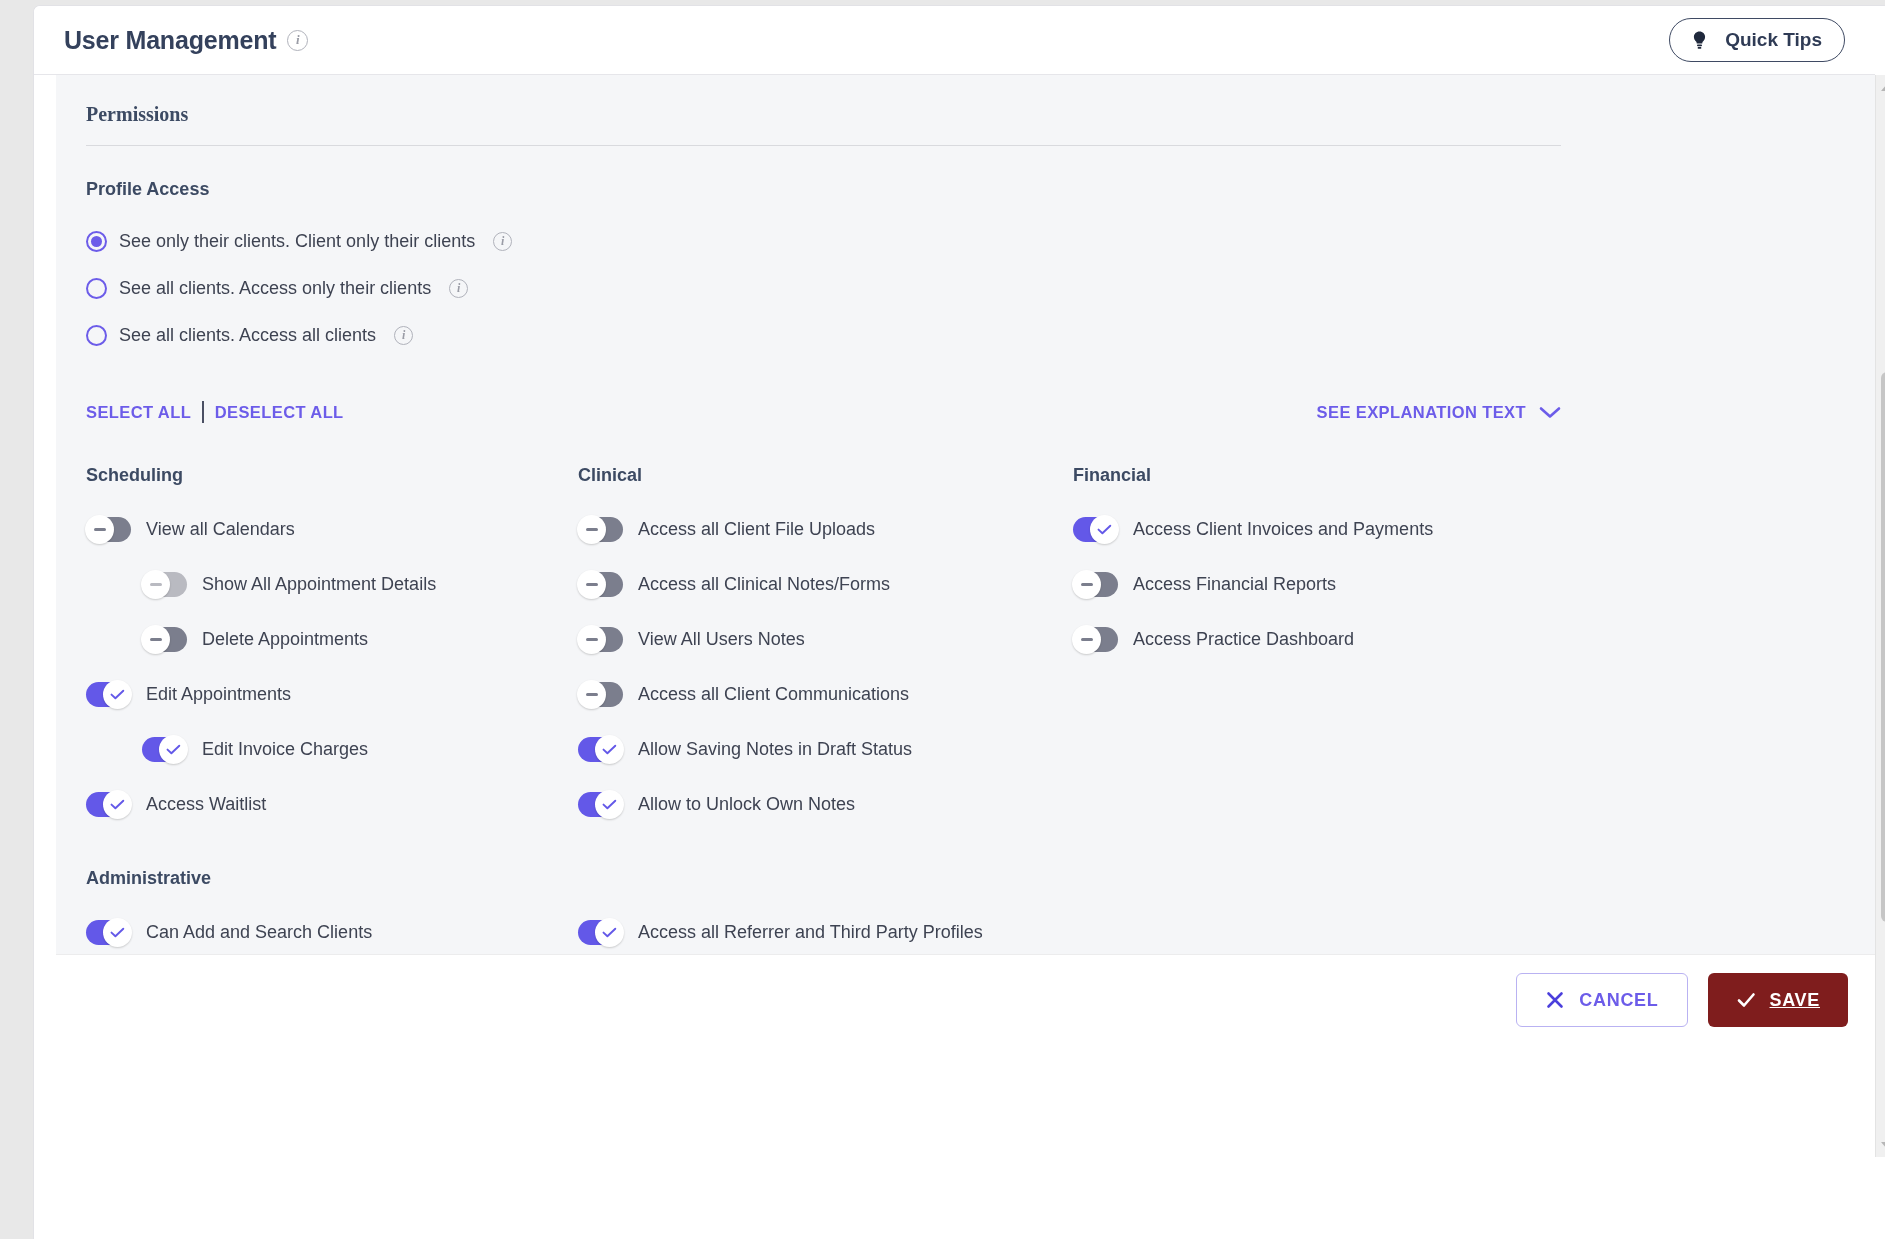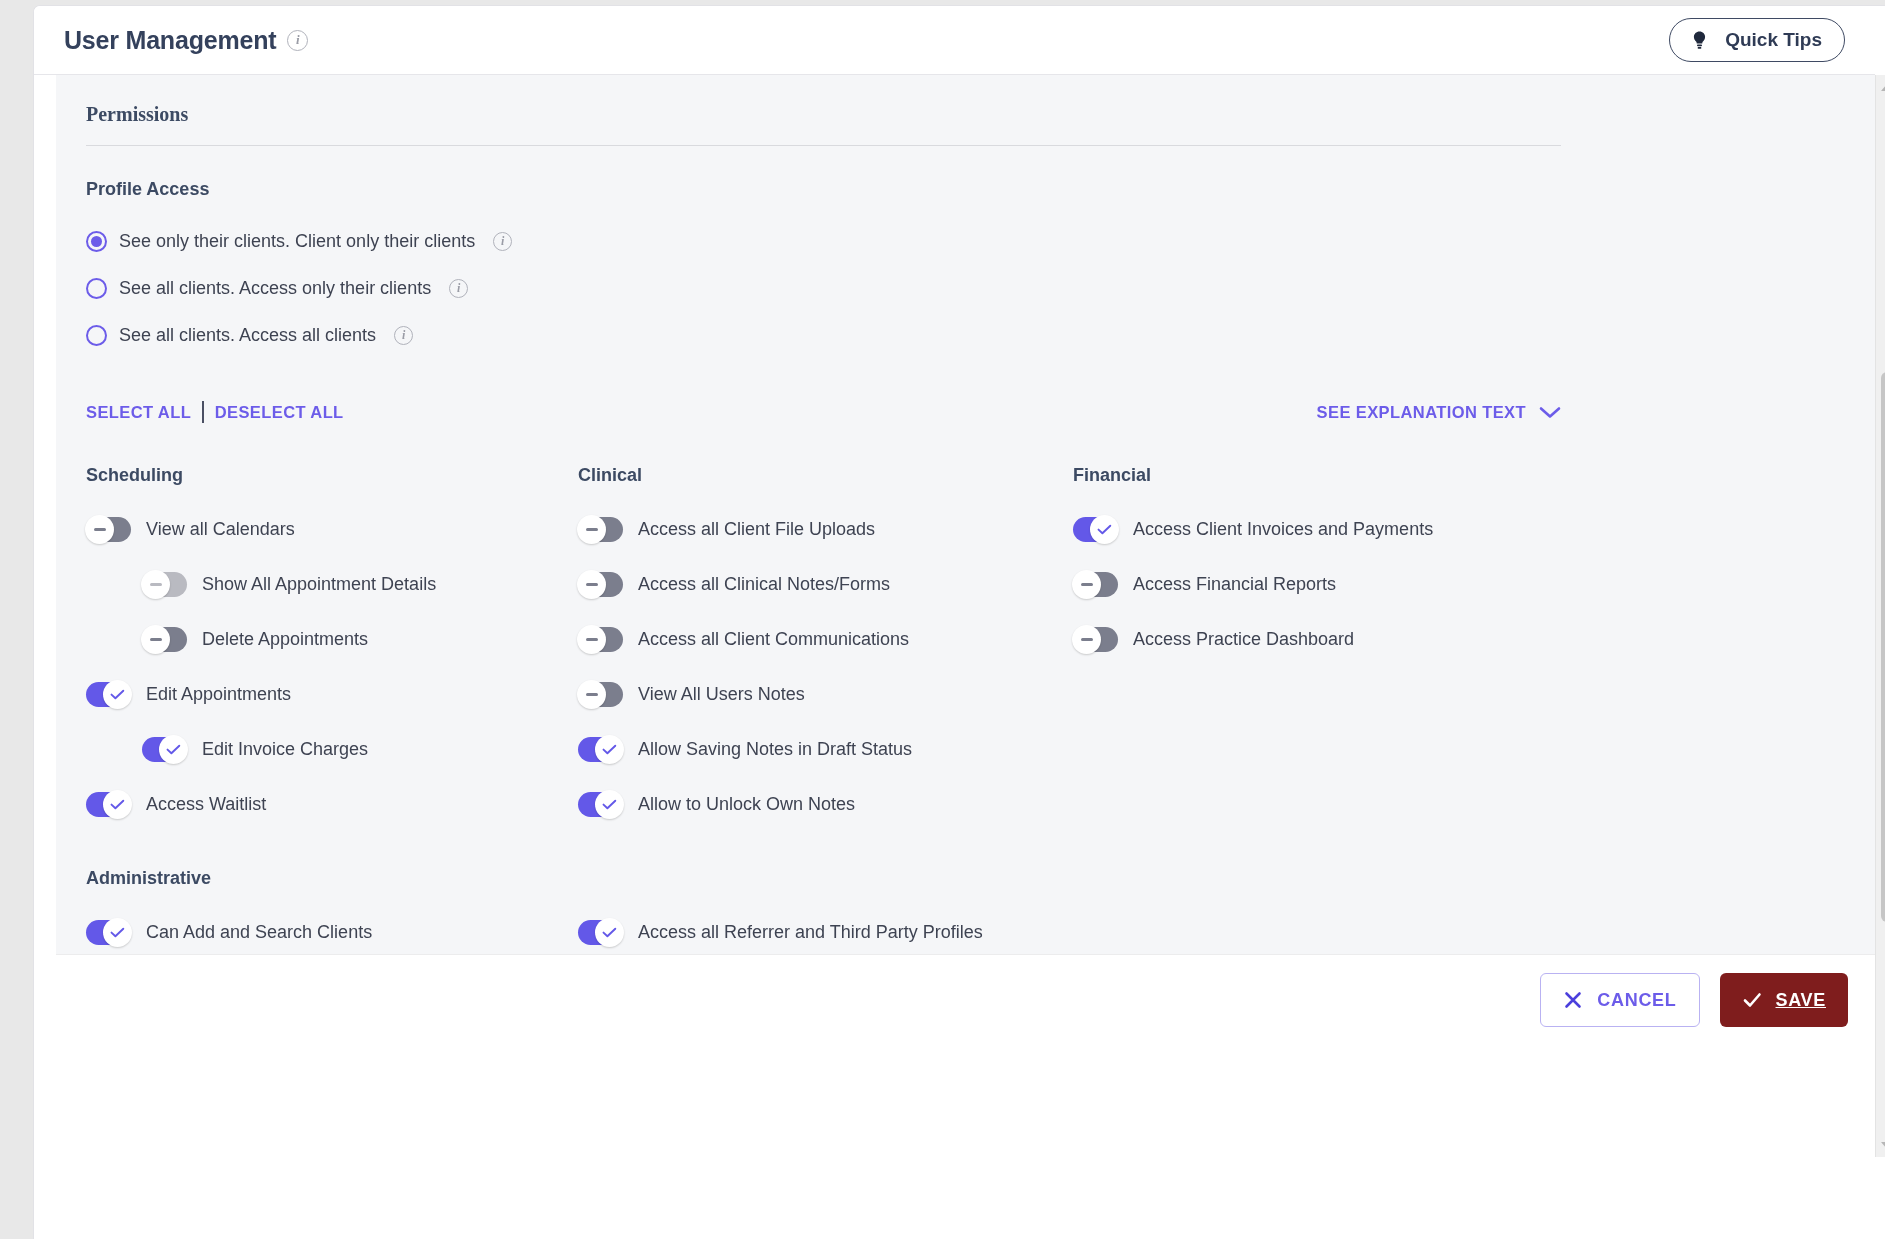--- a/index.html
+++ b/index.html
@@ -290,21 +290,21 @@
     align-items: center;
     justify-content: flex-end;
     gap: 20px;
     padding-right: 27px;
   }
   .btn {
     display: flex;
     align-items: center;
     gap: 14px;
     height: 54px;
-    padding: 0 22px;
+    padding: 0 28px;
     border-radius: 6px;
     font-size: 18px;
     font-weight: bold;
     letter-spacing: 0.7px;
     cursor: pointer;
     border: none;
     font-family: inherit;
   }
   .btn-cancel {
     background: #ffffff;
@@ -467,29 +467,29 @@
                 </span>
               </span>
             <span class="perm-label">Access all Clinical Notes/Forms</span>
           </div>
           <div class="perm-row">
             <span class="toggle">
                 <span class="knob">
                   <span class="dash"></span>
                 </span>
               </span>
+            <span class="perm-label">View All Users Notes</span>
+          </div>
+          <div class="perm-row">
+            <span class="toggle">
+                <span class="knob">
+                  <span class="dash"></span>
+                </span>
+              </span>
             <span class="perm-label">Access all Client Communications</span>
-          </div>
-          <div class="perm-row">
-            <span class="toggle">
-                <span class="knob">
-                  <span class="dash"></span>
-                </span>
-              </span>
-            <span class="perm-label">View All Users Notes</span>
           </div>
           <div class="perm-row">
             <span class="toggle on">
                 <span class="knob">
                   <svg class="check" viewBox="0 0 15 11">
                     <path d="M1.5 5.6L5.4 9.3L13.3 1.7" stroke="#6358e8" stroke-width="1.9" fill="none" stroke-linecap="round" stroke-linejoin="round"></path>
                   </svg>
                 </span>
               </span>
             <span class="perm-label">Allow Saving Notes in Draft Status</span>

